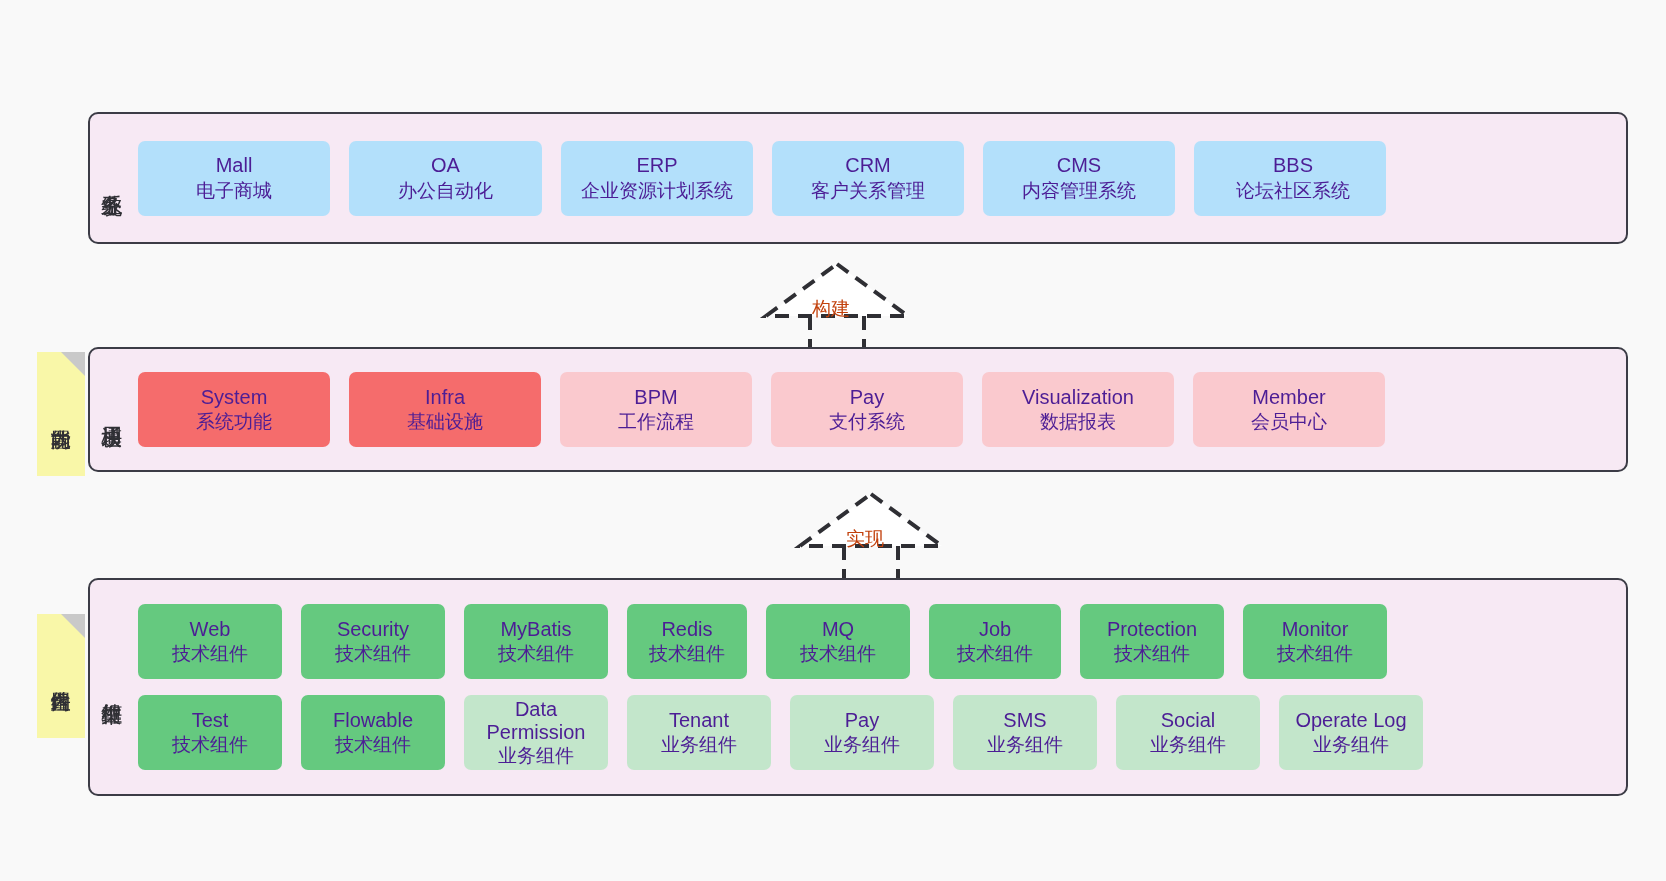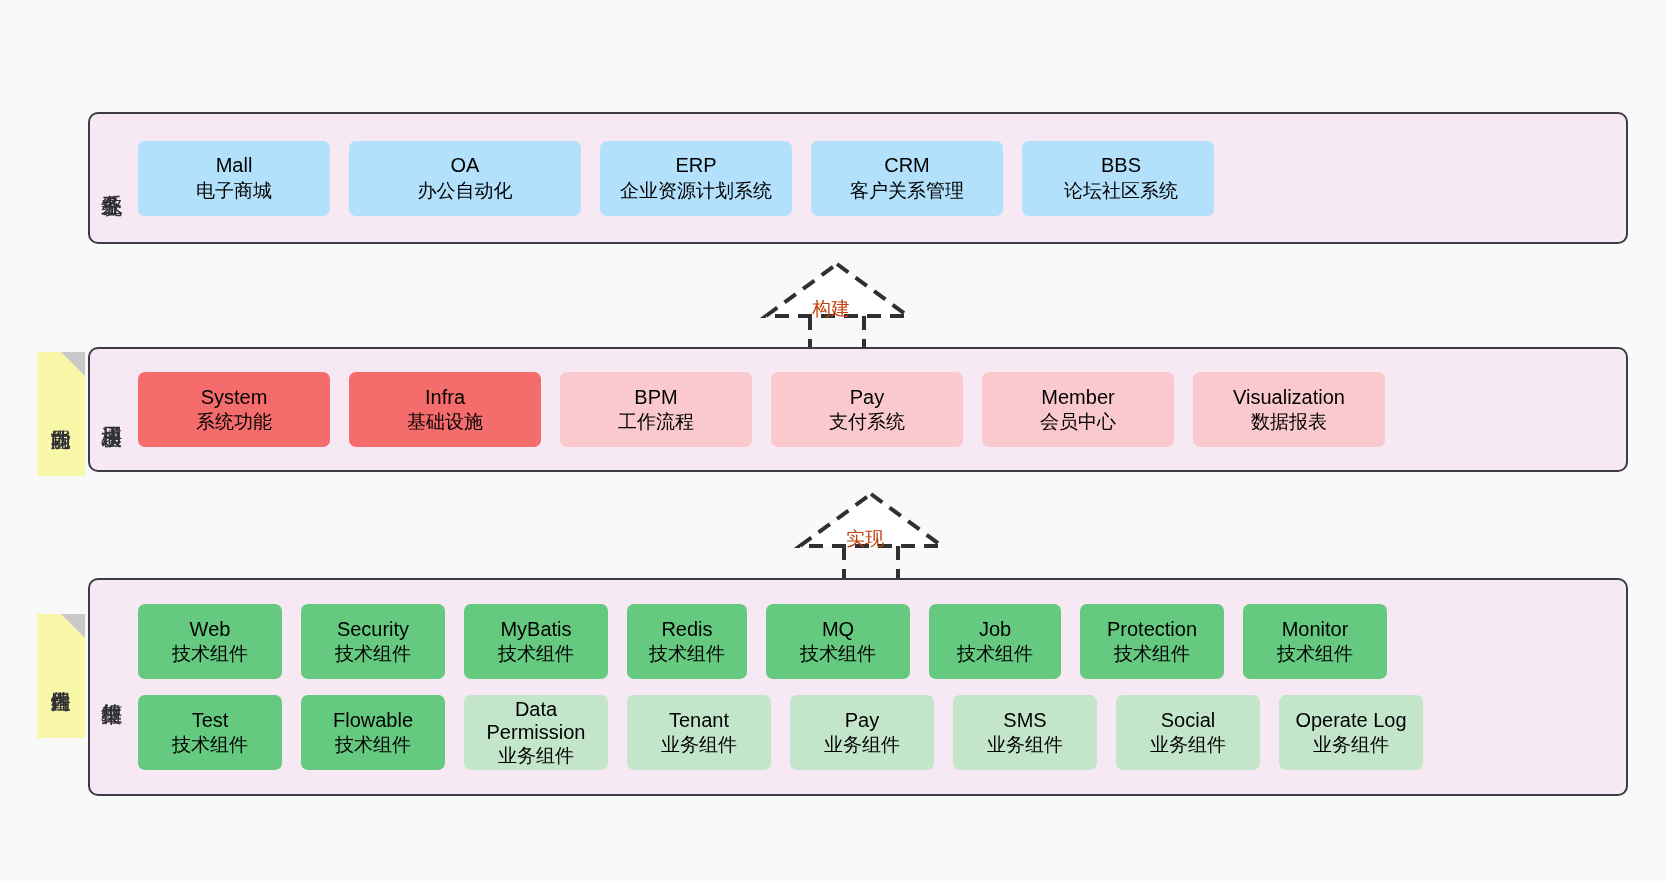--- a/index.html
+++ b/index.html
@@ -55,21 +55,21 @@
   .card{
     box-sizing:border-box;
     border-radius:7px;
     display:flex;
     flex-direction:column;
     align-items:center;
     justify-content:center;
     text-align:center;
     font-size:20px;
     line-height:1.26;
-    color:#000000;
+    color:#4c1d95;
     padding:6px 4px;
   }
   .card .ctitle{font-size:20px;}
   .card .csub{font-size:19px;}
 
   
   .c-blue{background:#b3e0fb;}
   .c-red{background:#f56c6c;}
   .c-pink{background:#fac9ce;}
   .c-green{background:#65c97f;}
@@ -114,31 +114,35 @@
 <div class="canvas">
 
   <div class="panel" id="panel-business" style="left:88px;top:112px;width:1540px;height:132px;">
     <div class="panel-title">业务系统</div>
     <div class="cards">
       <div class="card-row">
         <div class="card c-blue" style="width:192px;height:75px;">
           <span class="ctitle">Mall</span>
           <span class="csub">电子商城</span>
         </div>
-        <div class="card c-blue" style="width:232px;height:75px;align-items:center;">
+        <div class="card c-blue" style="width:193px;height:75px;align-items:center;">
           <span class="ctitle">OA</span>
           <span class="csub">办公自动化</span>
         </div>
         <div class="card c-blue" style="width:192px;height:75px;">
           <span class="ctitle">ERP</span>
           <span class="csub">企业资源计划系统</span>
         </div>
         <div class="card c-blue" style="width:192px;height:75px;">
           <span class="ctitle">CRM</span>
           <span class="csub">客户关系管理</span>
+        </div>
+        <div class="card c-blue" style="width:192px;height:75px;">
+          <span class="ctitle">CMS</span>
+          <span class="csub">内容管理系统</span>
         </div>
         <div class="card c-blue" style="width:192px;height:75px;padding-left:10px;">
           <span class="ctitle">BBS</span>
           <span class="csub">论坛社区系统</span>
         </div>
       </div>
     </div>
   </div>
 
   <div class="uml" style="left:752px;top:258px;width:170px;height:92px;">
@@ -171,26 +175,26 @@
         </div>
         <div class="card c-pink" style="width:192px;height:75px;">
           <span class="ctitle">BPM</span>
           <span class="csub">工作流程</span>
         </div>
         <div class="card c-pink" style="width:192px;height:75px;">
           <span class="ctitle">Pay</span>
           <span class="csub">支付系统</span>
         </div>
         <div class="card c-pink" style="width:192px;height:75px;">
+          <span class="ctitle">Visualization</span>
+          <span class="csub">数据报表</span>
+        </div>
+        <div class="card c-pink" style="width:192px;height:75px;">
           <span class="ctitle">Member</span>
           <span class="csub">会员中心</span>
-        </div>
-        <div class="card c-pink" style="width:192px;height:75px;">
-          <span class="ctitle">Visualization</span>
-          <span class="csub">数据报表</span>
         </div>
       </div>
     </div>
   </div>
 
   <div class="uml" style="left:786px;top:488px;width:170px;height:92px;">
     <svg width="170" height="92" viewBox="0 0 170 92">
       <polygon points="85,6 156,58 14,58" fill="#ffffff" stroke="#2f2f34" stroke-width="4" stroke-dasharray="14,9" stroke-linejoin="miter"></polygon>
       <line x1="58" y1="58" x2="58" y2="92" stroke="#2f2f34" stroke-width="4" stroke-dasharray="14,9"></line>
       <line x1="112" y1="58" x2="112" y2="92" stroke="#2f2f34" stroke-width="4" stroke-dasharray="14,9"></line>

